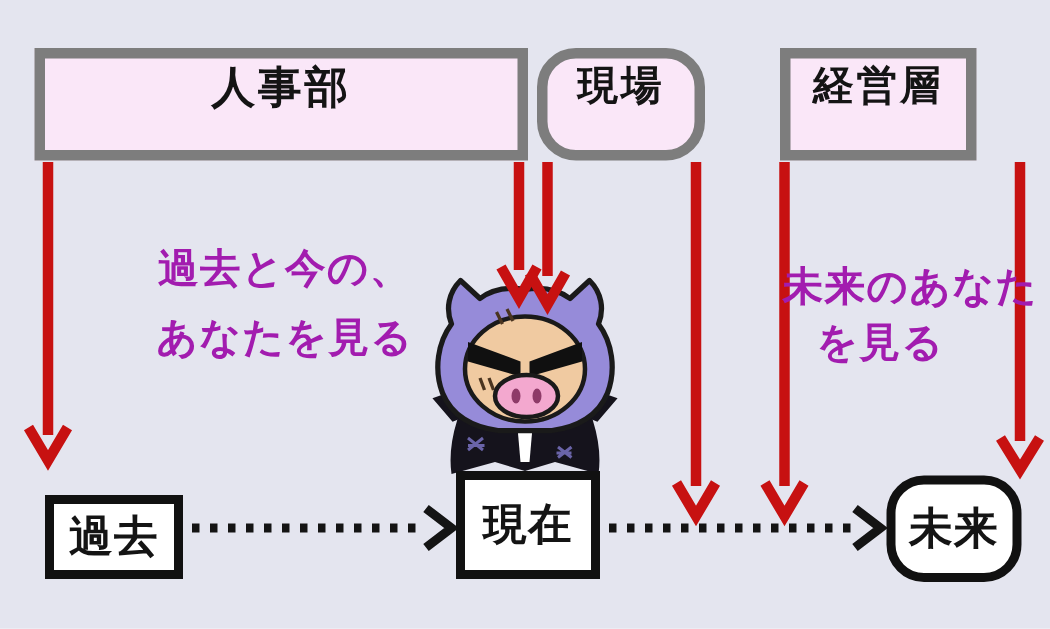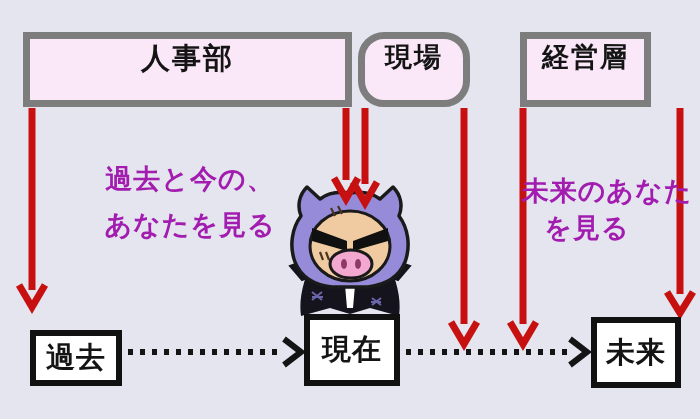--- a/index.html
+++ b/index.html
@@ -28,21 +28,21 @@
     position:absolute;
     box-sizing:border-box;
     border:6px solid #111111;
     background:#ffffff;
     display:flex;align-items:center;justify-content:center;
     font-weight:bold;font-size:29px;color:#141414;
     letter-spacing:1px;
   }
   .tl-past{left:30px;top:314px;width:92px;height:56px;margin-top:16px;}
   .tl-present{left:304px;top:314px;width:96px;height:72px;font-family:Liberation Mono, monospace;}
-  .tl-future{left:591px;top:317px;width:90px;height:71px;}
+  .tl-future{left:591px;top:317px;width:90px;height:71px;border-radius:25px;}
   
   .note{
     position:absolute;
     font-weight:bold;font-size:27px;color:#a21caf;
     text-align:center;line-height:1;white-space:nowrap;
     letter-spacing:1px;
   }
   .note-left-1{left:95px;top:166px;width:190px;}
   .note-left-2{left:95px;top:212px;width:190px;font-family:Liberation Serif, serif;}
   .note-right-1{left:517px;top:178px;width:180px;}

